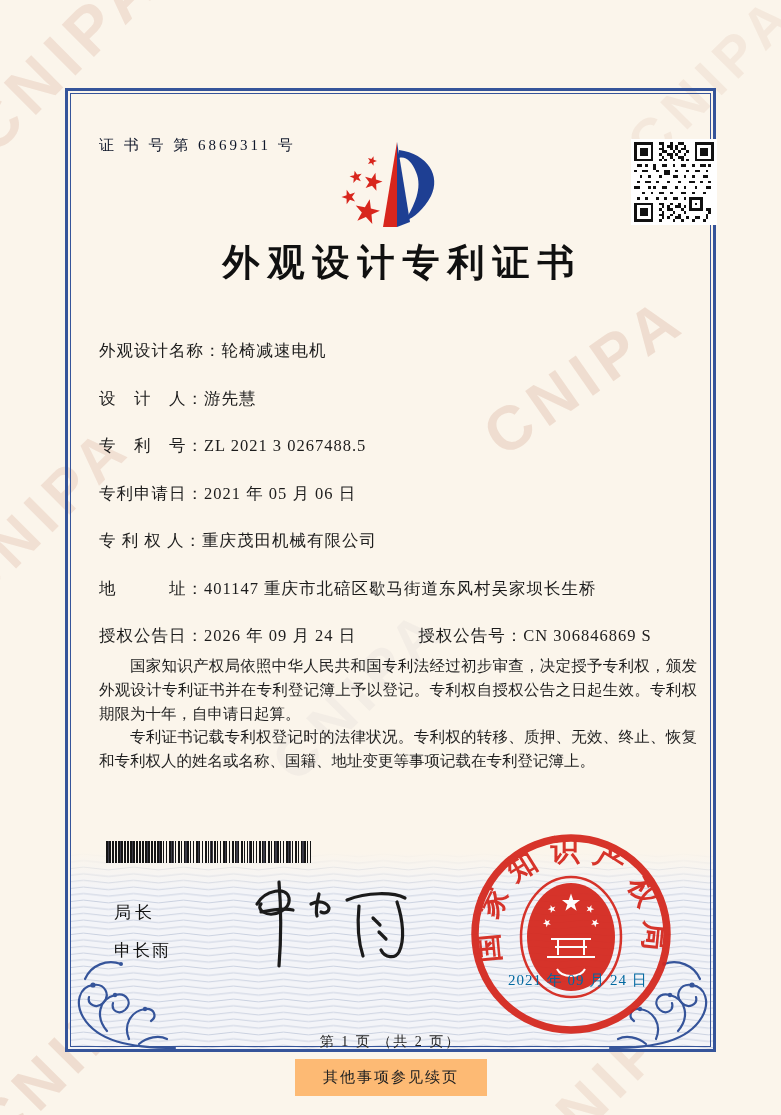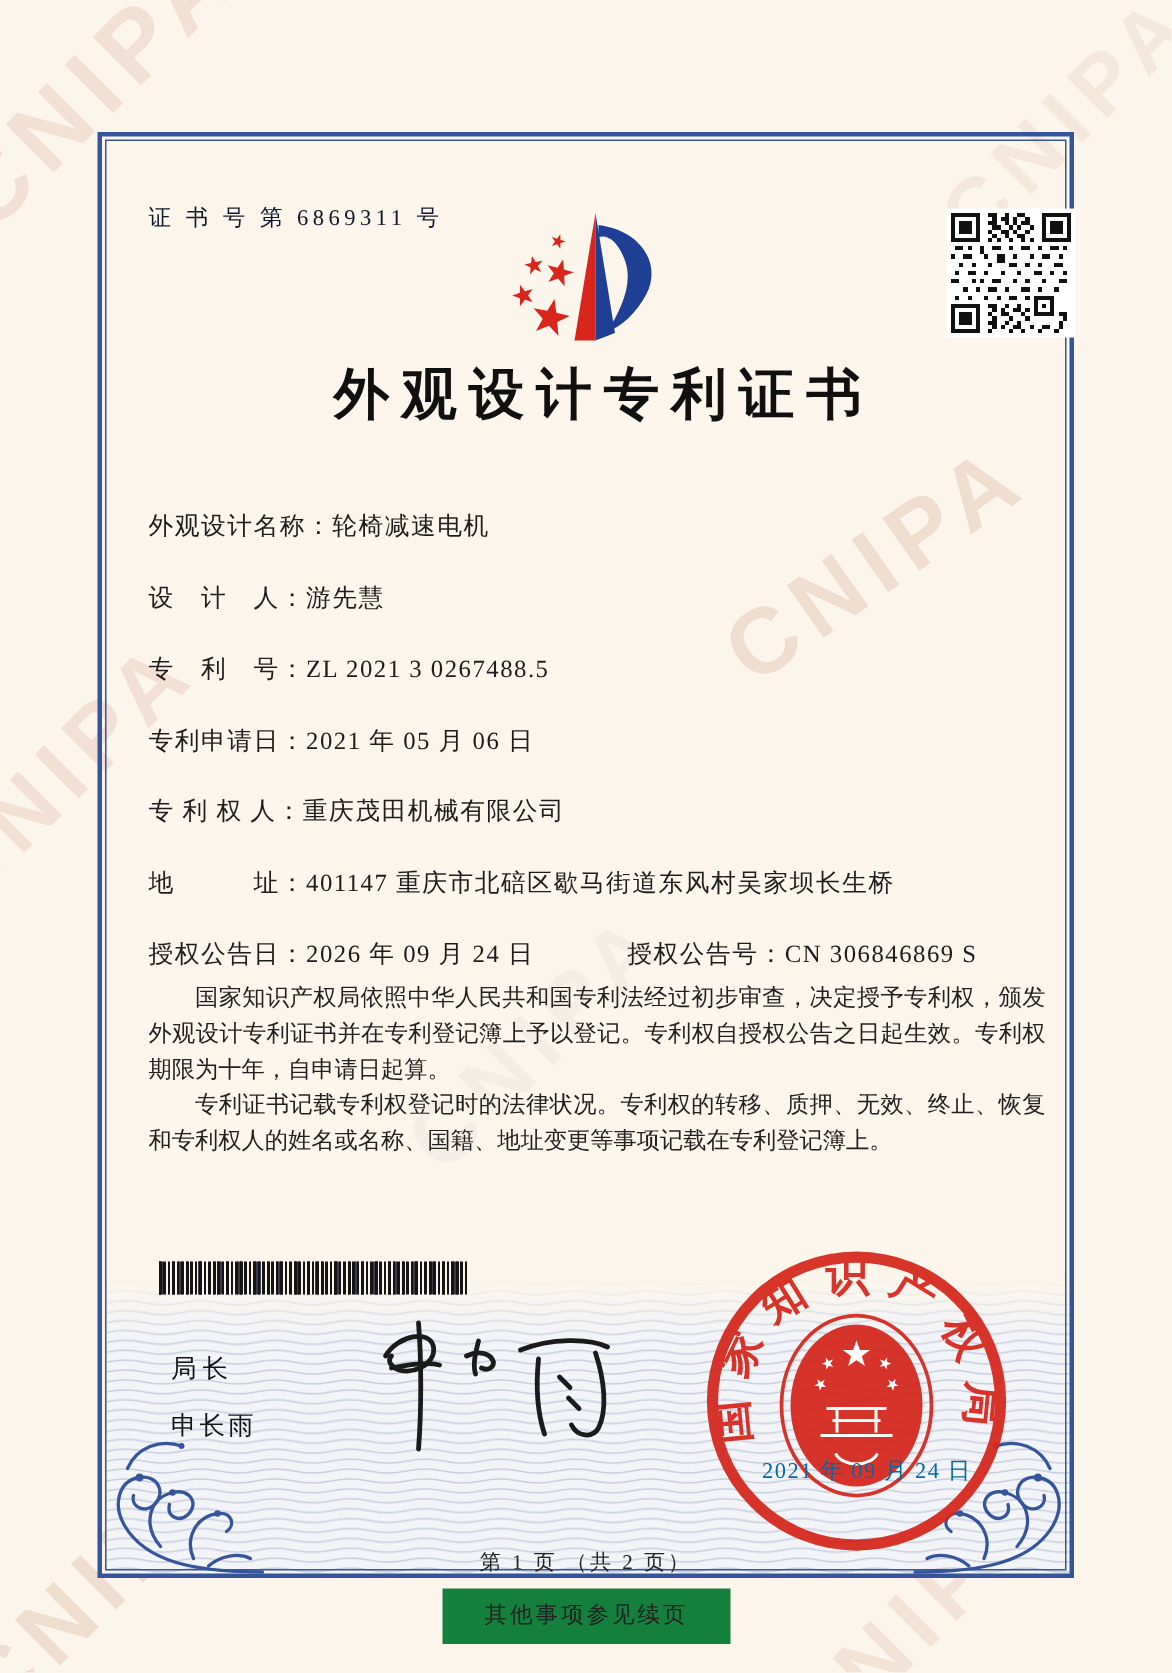--- a/index.html
+++ b/index.html
@@ -58,21 +58,21 @@
            font-size:17px;color:#141414;letter-spacing:4px;}
   .officer .name{margin-top:15px;letter-spacing:2px;text-align:center;}
   .sig{position:absolute;left:235px;top:866px;width:190px;height:115px;}
 
   .seal{position:absolute;left:461px;top:833px;width:220px;height:207px;opacity:.94;}
   .sealdate{position:absolute;left:492px;top:971px;font-size:15px;letter-spacing:1px;color:#0369a1;
             white-space:nowrap;margin-left:16px;}
 
   .pageinfo{position:absolute;left:65px;top:1021px;width:651px;text-align:center;
             font-size:14px;letter-spacing:2px;color:#222;margin-top:12px;}
-  .contnote{position:absolute;left:295px;top:1059px;width:192px;height:37px;background:#15803d;
+  .contnote{position:absolute;left:295px;top:1059px;width:192px;height:37px;background:#fdba74;
             text-align:center;line-height:37px;font-size:15px;letter-spacing:2px;color:#222;}
 </style>
 </head>
 <body>
 
 <div class="page">
 
   <div class="wm wm1">CNIPA</div>
   <div class="wm wm2">CNIPA</div>
   <div class="wm wm3">CNIPA</div>

